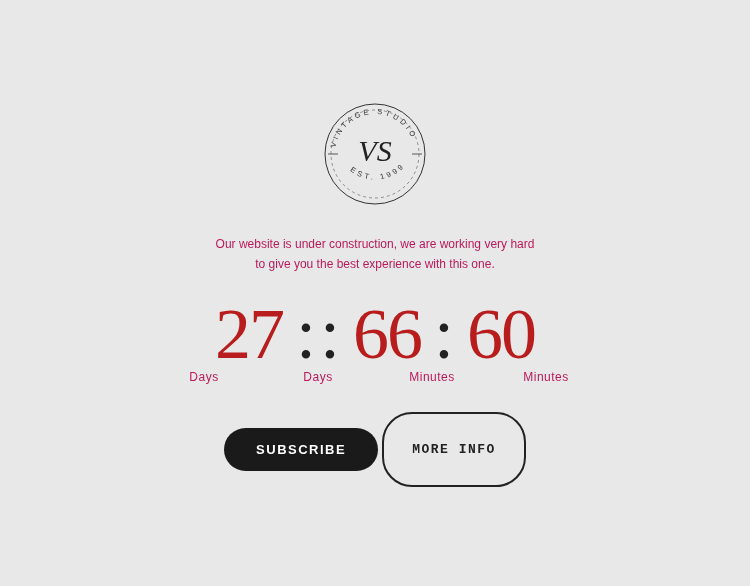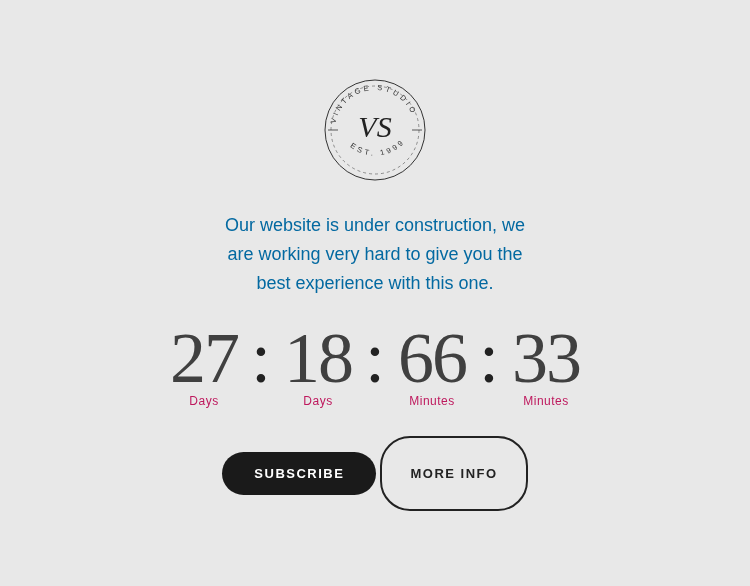--- a/index.html
+++ b/index.html
@@ -32,34 +32,34 @@
     }
 
     .logo-circle {
       width: 110px;
       height: 110px;
       position: relative;
     }
 
     
     .description {
-      font-size: 18px;
-      color: #0369a1;
+      font-size: 12px;
+      color: #be185d;
       text-align: center;
       line-height: 1.6;
       max-width: 320px;
       margin-bottom: 24px;
       font-family: Arial, sans-serif;
       font-weight: 400;
     }
 
     .countdown-number {
       font-size: 72px;
       font-weight: 300;
-      color: #404040;
+      color: #b91c1c;
       font-family: 'Georgia', serif;
       letter-spacing: -2px;
       line-height: 1;
     }
 
     
     .buttons {
       display: flex;
       gap: 4px;
       align-items: center;
@@ -79,21 +79,21 @@
       text-transform: uppercase;
     }
 
     .btn-more {
       background-color: transparent;
       color: #222;
       border: 2px solid #222;
       border-radius: 30px;
       padding: 28px 28px;
       font-size: 13px;
-      font-family: Liberation Sans, sans-serif;
+      font-family: Liberation Mono, monospace;
       font-weight: 600;
       letter-spacing: 1.5px;
       cursor: pointer;
       text-transform: uppercase;
     }
 
     
     .countdown-row {
       display: flex;
       align-items: center;
@@ -162,30 +162,27 @@
     </svg>
   </div>
 
   <p class="description">Our website is under construction, we are working very hard to give you the best experience with this one.</p>
 
   <div class="countdown-row">
     <div class="num-block">
       <span class="countdown-number">27</span>
     </div>
     <span class="sep-block">:</span>
-    <div class="num-block">
-      <span class="countdown-number">18</span>
-    </div>
     <span class="sep-block">:</span>
     <div class="num-block">
       <span class="countdown-number">66</span>
     </div>
     <span class="sep-block">:</span>
     <div class="num-block">
-      <span class="countdown-number">33</span>
+      <span class="countdown-number">60</span>
     </div>
   </div>
 
   <div class="labels-row">
     <div class="label-block">Days</div>
     <div class="sep-spacer"></div>
     <div class="label-block">Days</div>
     <div class="sep-spacer"></div>
     <div class="label-block">Minutes</div>
     <div class="sep-spacer"></div>

